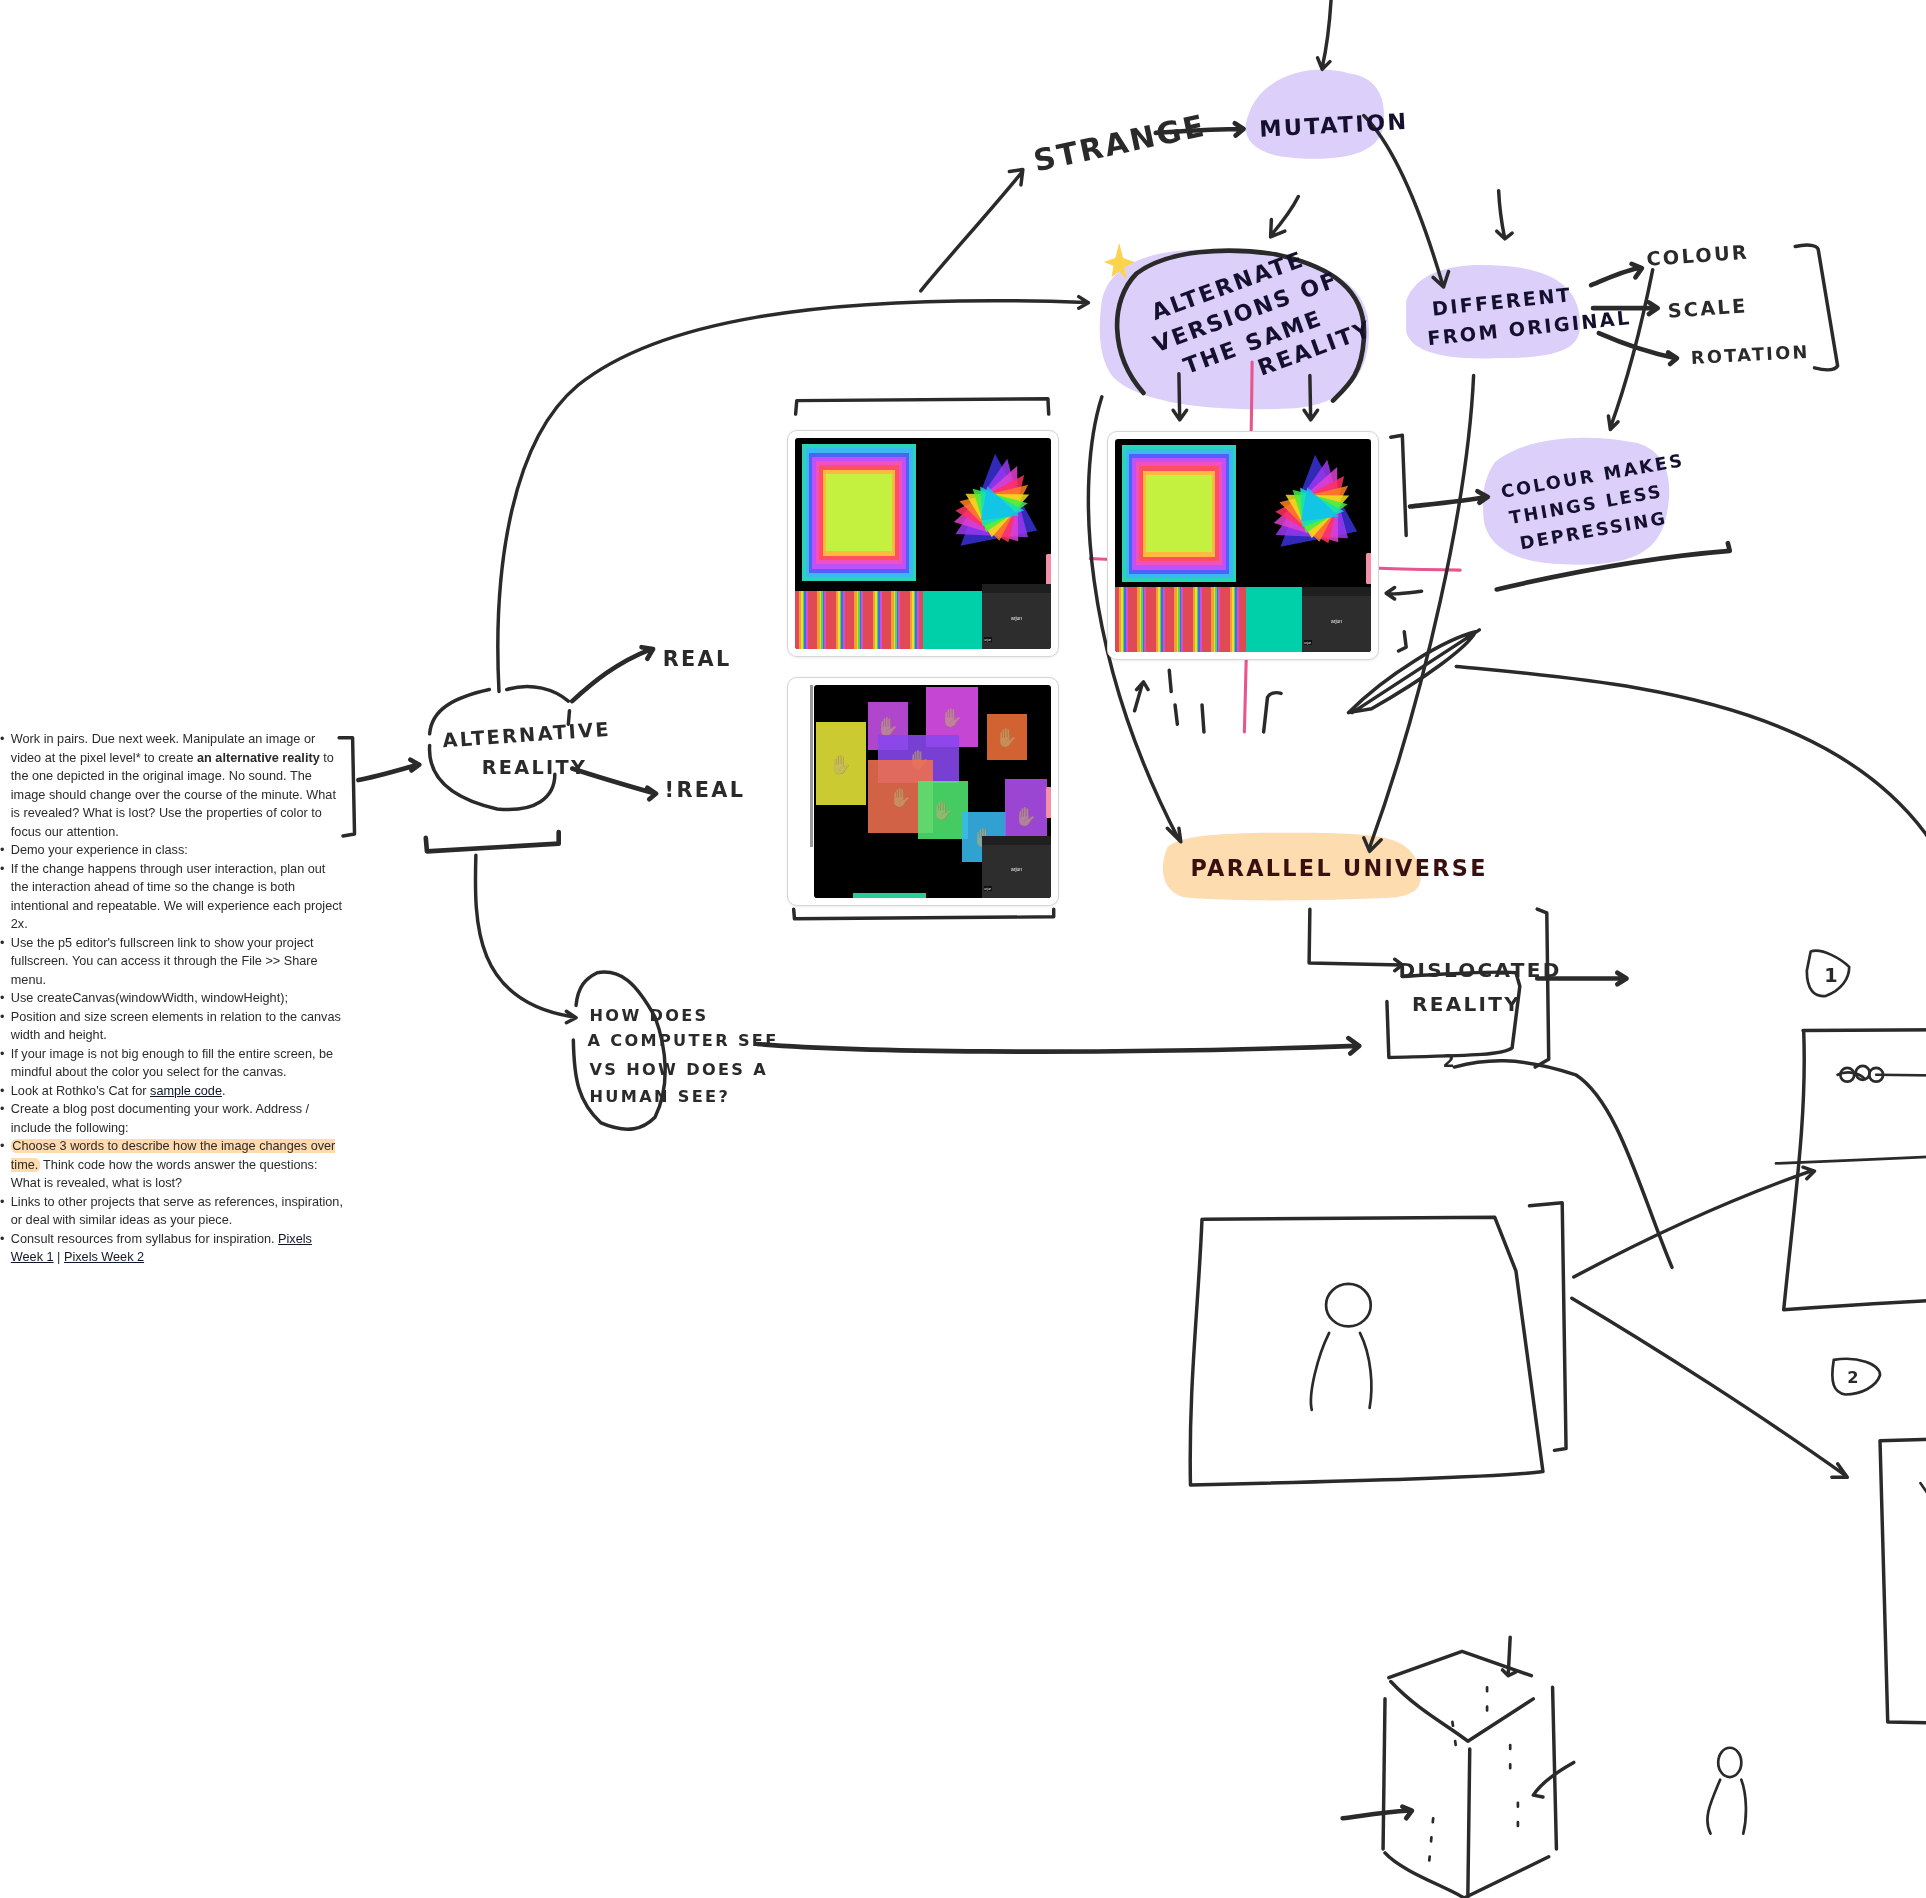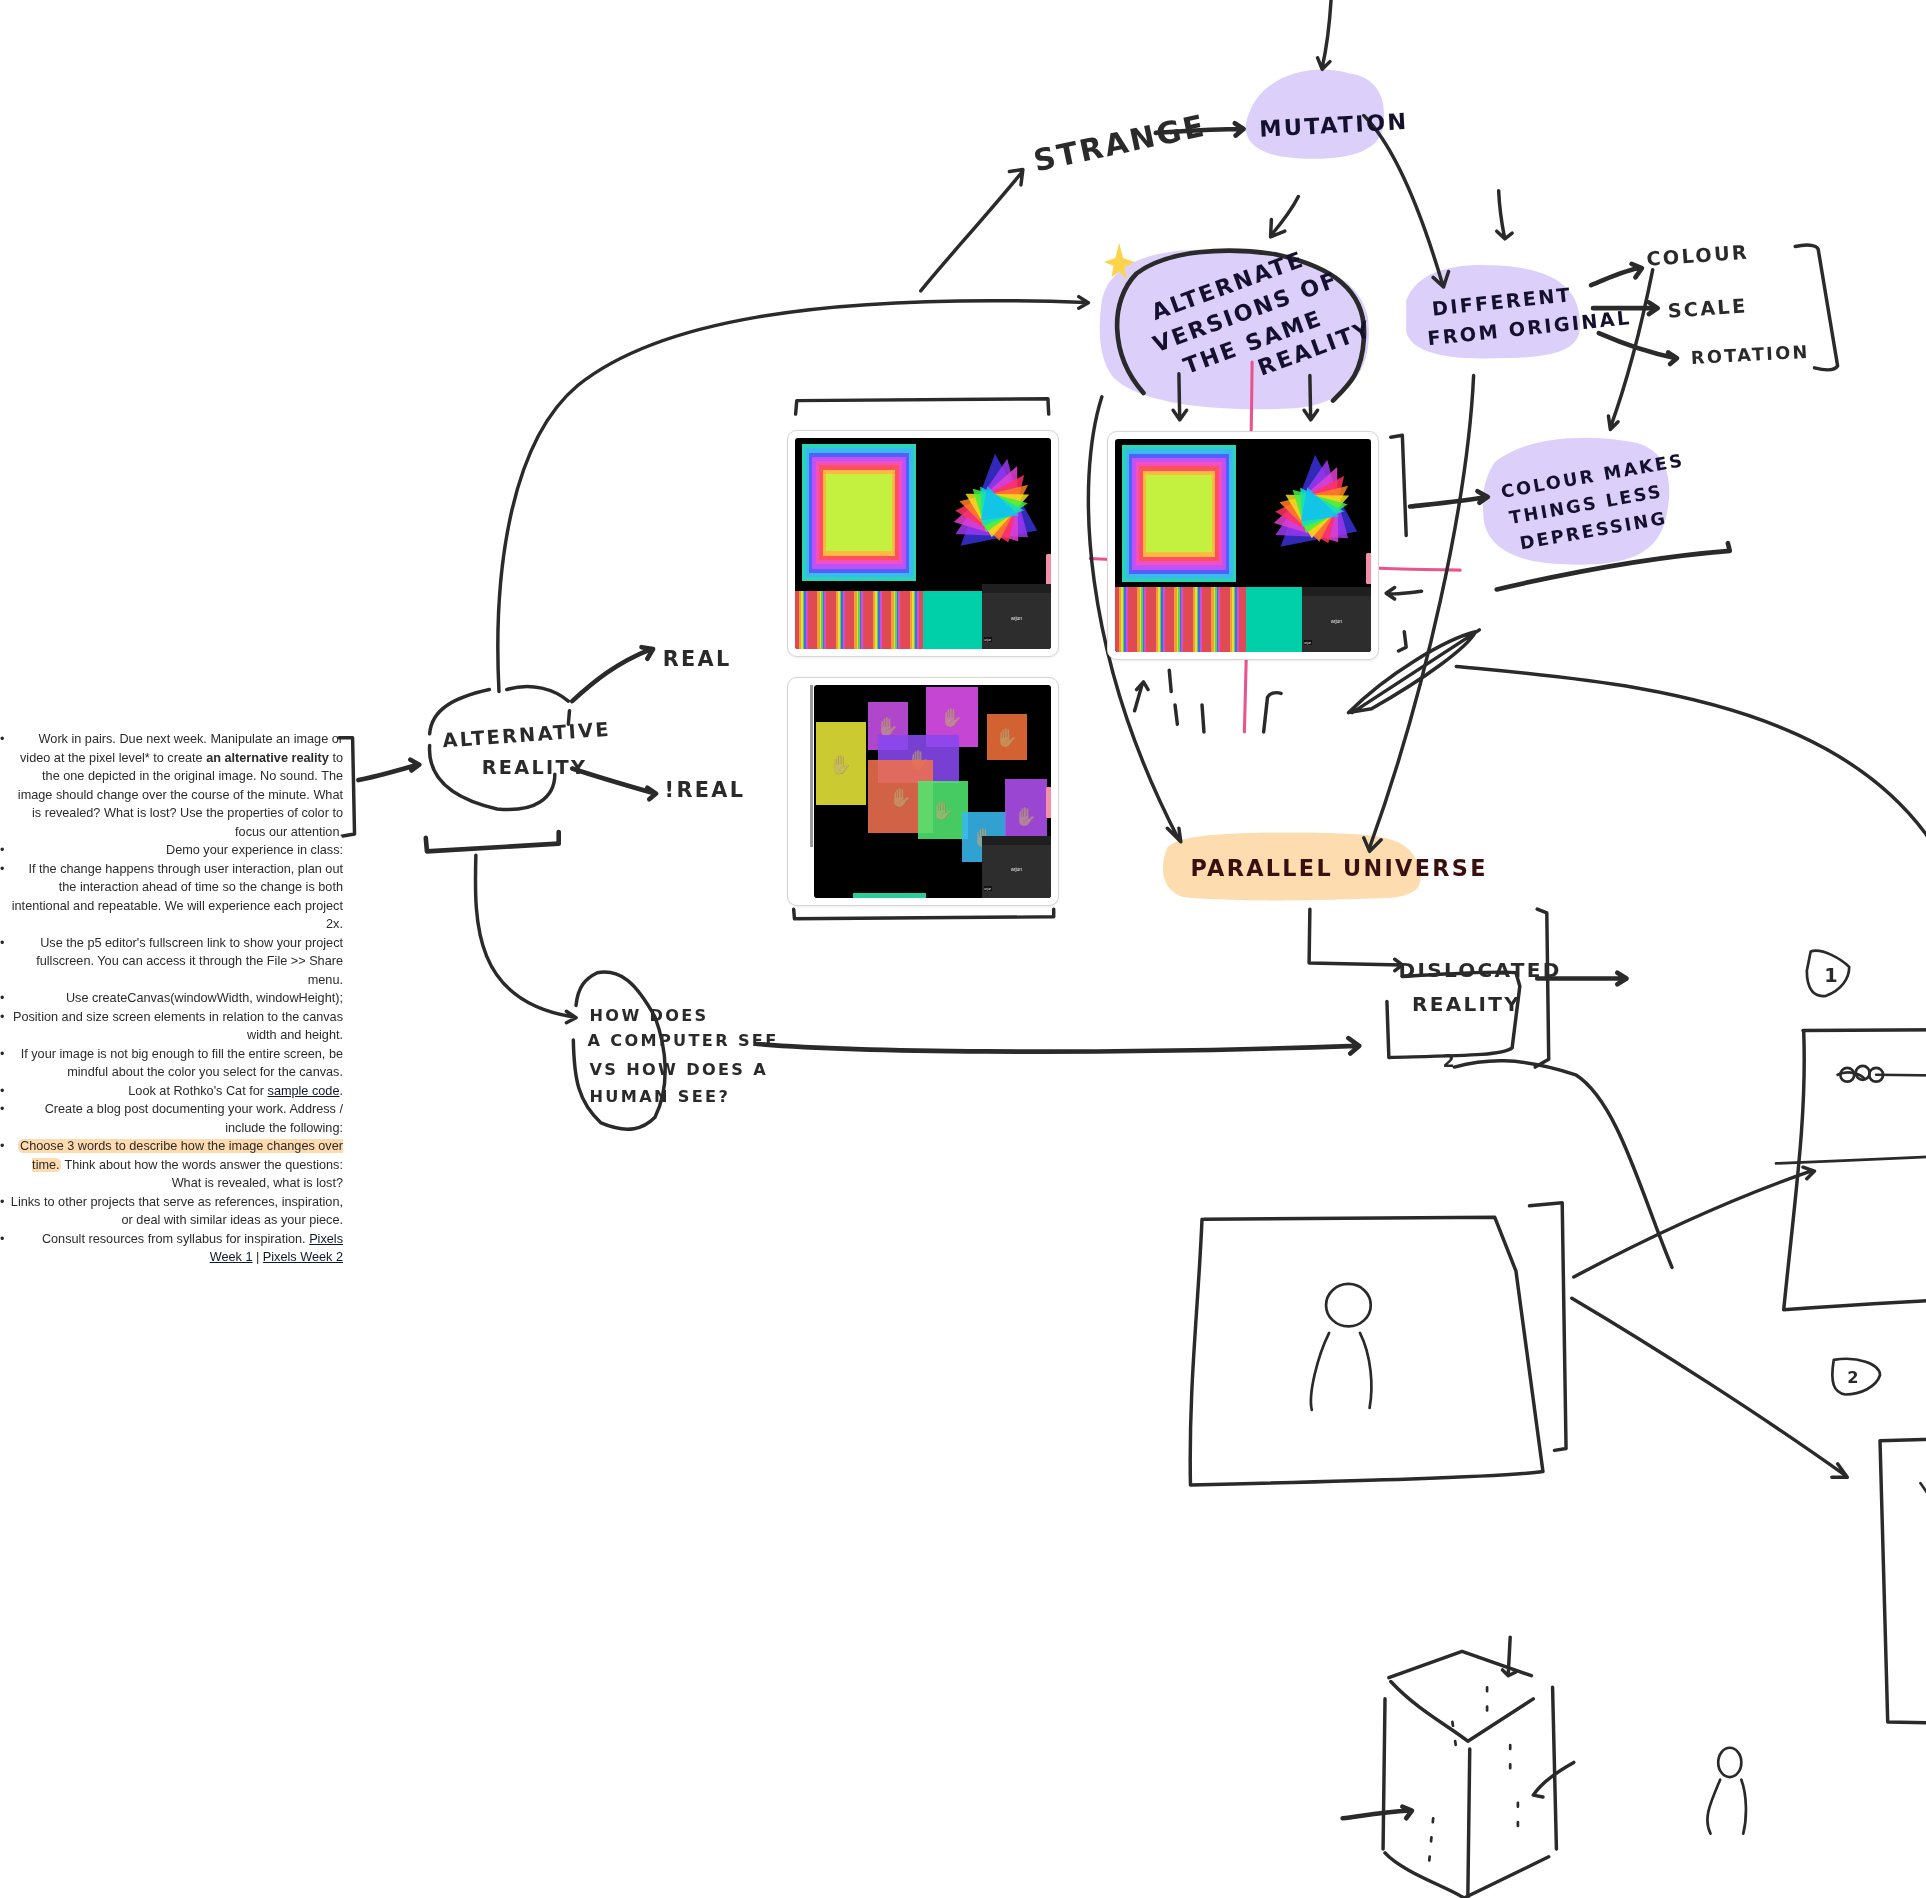--- a/index.html
+++ b/index.html
@@ -12,21 +12,21 @@
   .ink-bold { stroke-width: 12; }
   .pink { fill: none; stroke: #e8558e; stroke-width: 8; stroke-linecap: round; }
   .hand { font-family: "DejaVu Sans", sans-serif; font-weight: bold; fill: #14102e;
           letter-spacing: 6px; }
   .hand-dark { fill: #2a2a2a; }
   .hand-brown { fill: #3a0f0f; }
 
   
   #brief { position: absolute; left: 0; top: 730px; width: 343px;
            font-family: "Liberation Sans", sans-serif; font-size: 12.7px;
-           line-height: 18.5px; color: #2b2b2b; text-align: right; }
+           line-height: 18.5px; color: #2b2b2b; }
   #brief ul { margin: 0; padding: 0 0 0 10.8px; list-style: none; }
   #brief li { position: relative; }
   #brief li::before { content: "\2022"; position: absolute; left: -10.8px; top: 0; color: #2b2b2b; }
   #brief .bold { font-weight: bold; }
   #brief a { color: #0f172a; text-decoration: underline; }
   #brief .hl { background: rgba(253, 200, 130, 0.65); border-radius: 5.4px; padding: 0 1.5px; }
 
   
   .shot { position: absolute; background: #fff; border: 1.5px solid #d6d6d6; border-radius: 10px;
           box-shadow: 0 0.8px 2.3px rgba(0,0,0,0.08); overflow: hidden; }
@@ -240,21 +240,21 @@
   <ul id="brief-list">
       <li><span>Work in pairs. Due next week. Manipulate an image or video at the pixel level* to create </span><span class="bold">an alternative reality</span><span> to the one depicted in the original  image. No sound. The image should change over the course of the minute. What is revealed? What is lost? Use the properties of color to focus our attention.</span></li>
       <li><span>Demo your experience in class:</span></li>
       <li><span>If the change happens through user interaction, plan out the  interaction ahead of time so the change is both intentional and  repeatable. We will experience each project 2x.</span></li>
       <li><span>Use the p5 editor's fullscreen link to show your project fullscreen. You can access it through the File &gt;&gt; Share menu.</span></li>
       <li><span>Use createCanvas(windowWidth, windowHeight);</span></li>
       <li><span>Position and size screen elements in relation to the canvas width and height.</span></li>
       <li><span>If your image is not big enough to fill the entire screen, be mindful about the color you select for the canvas.</span></li>
       <li><span>Look at Rothko's Cat for </span><a>sample code</a><span>.</span></li>
       <li><span>Create a blog post documenting your work. Address / include the following:</span></li>
-      <li><span class="hl">Choose 3 words to describe how the image changes over time.</span><span> Think  about how the words answer the questions: What is revealed, what is  lost?</span></li>
+      <li><span class="hl">Choose 3 words to describe how the image changes over time.</span><span> Think  code how the words answer the questions: What is revealed, what is  lost?</span></li>
       <li><span>Links to other projects that serve as references, inspiration, or deal with similar ideas as your piece.</span></li>
       <li><span>Consult resources from syllabus for inspiration. </span><a>Pixels Week 1</a><span> | </span><a>Pixels Week 2</a></li>
     </ul>
 </div>
 
 <div class="shot" style="left:787px;top:430px;width:270px;height:225px;">
   <div class="canvas">
     <div class="rothko-holder" style="position:absolute;left:7px;top:6.2px;width:114px;height:137px;">
         <div class="rothko" style="inset: 0px; background: rgb(43, 212, 184);"></div>
         <div class="rothko" style="inset: 4.2px 3.5px; background: rgb(58, 184, 240);"></div>

